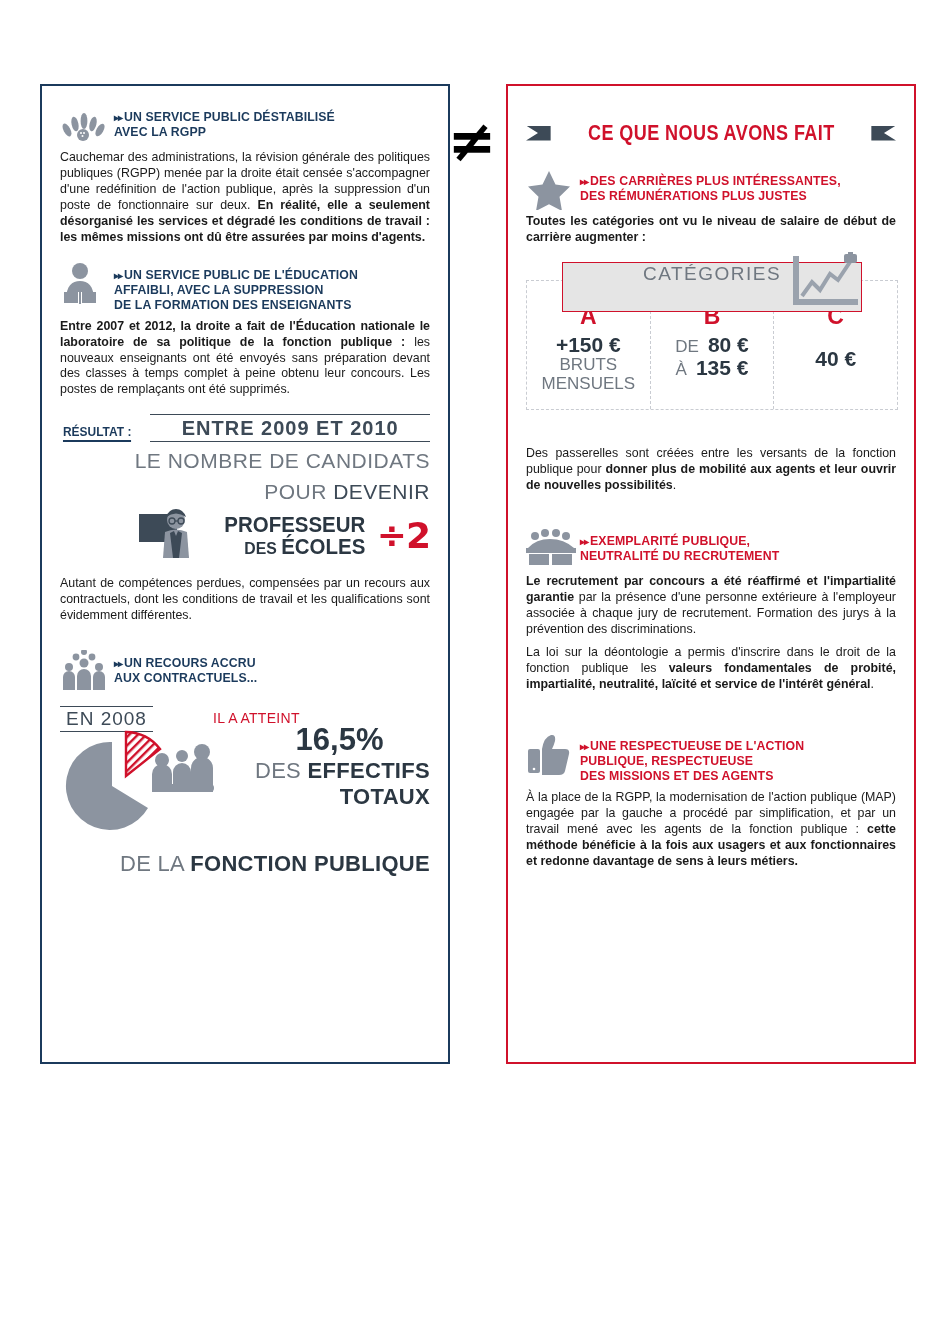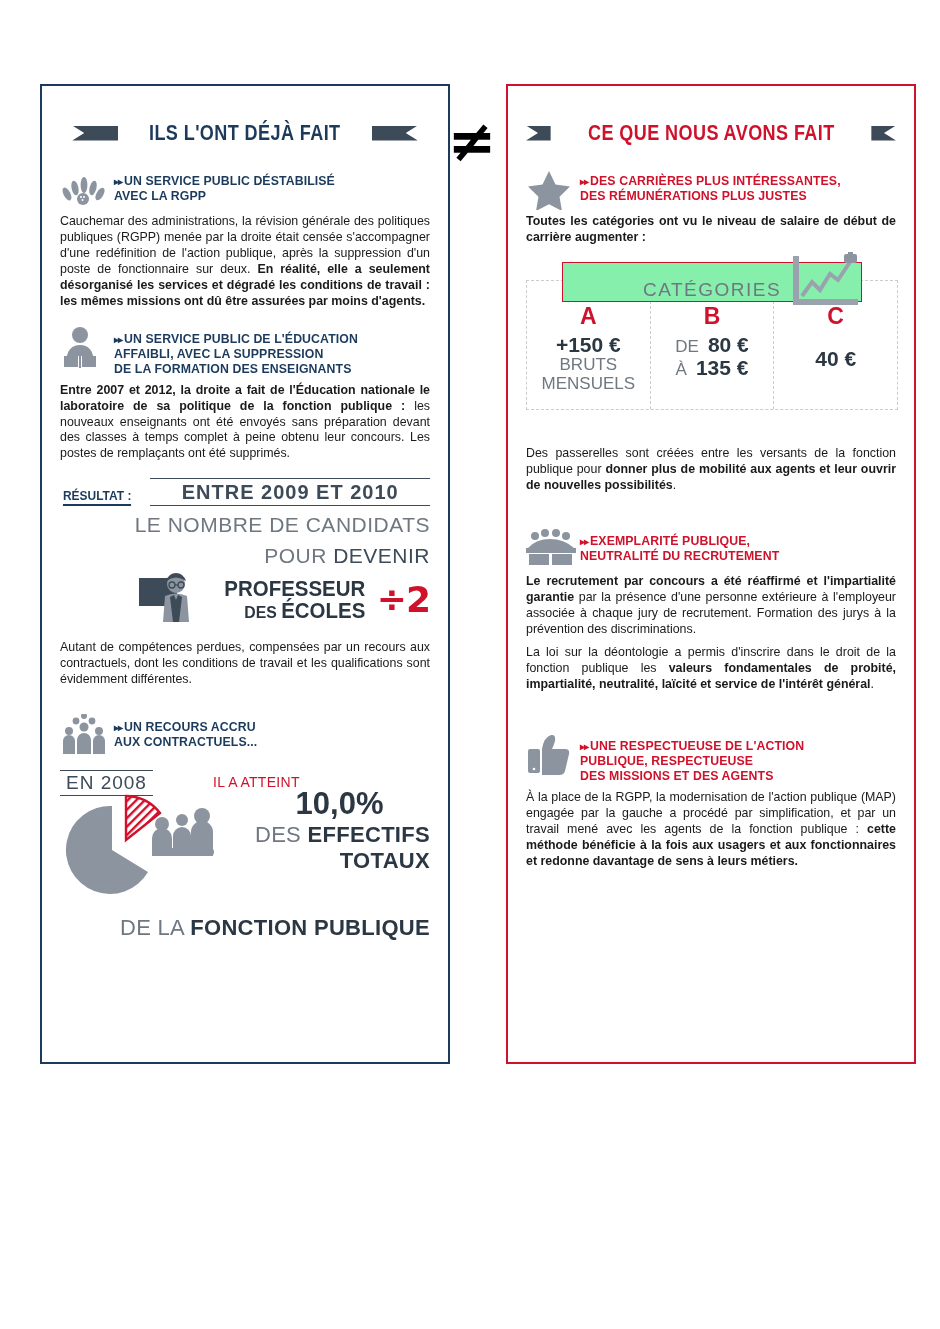--- a/index.html
+++ b/index.html
@@ -151,23 +151,23 @@
   .pie-lines { text-align: right; margin-top: -4px; }
   .pie-line {
     font-size: 22px; color: #6f7780; letter-spacing: 0.3px;
     font-family: "Liberation Sans Narrow", "Liberation Sans", sans-serif;
   }
   .pie-line b { color: #2b3742; font-weight: bold; }
 
   
   .cat-wrap { position: relative; margin: 14px 0 16px 0; height: 150px; }
   .cat-head {
-    position: absolute; left: 36px; top: 0; width: 300px; height: 40px;
-    border: 1.5px solid #d0112b; background: #86efac; z-index: 3;
-    display: flex; align-items: flex-end; justify-content: center;
+    position: absolute; left: 36px; top: 0; width: 300px; height: 50px;
+    border: 1.5px solid #d0112b; background: #e5e5e5; z-index: 3;
+    display: flex; align-items: flex-start; justify-content: center;
   }
   .cat-head span {
     font-size: 19px; color: #6f7780; letter-spacing: 1.5px;
     font-family: "Liberation Sans Narrow", "Liberation Sans", sans-serif;
   }
   .cat-chart { position: absolute; left: 262px; top: -10px; z-index: 4; }
   .cat-grid {
     position: absolute; left: 0; top: 18px; width: 372px; height: 130px;
     border: 1px dashed #c9ccd2; display: flex; background: #ffffff;
   }
@@ -186,25 +186,20 @@
   .cat-val-inline { display: flex; align-items: baseline; justify-content: center; gap: 9px; }
 </style>
 </head>
 <body>
 
 <div class="page">
 
   <div class="panel panel-left">
     <div class="panel-inner">
 
-      <div class="ribbon">
-        <div class="ribbon-flag left"></div>
-        <div class="ribbon-text navy">ILS L'ONT DÉJÀ FAIT</div>
-        <div class="ribbon-flag right"></div>
-      </div>
 
       <div class="section">
         <div class="sec-head">
           <div class="sec-icon">
             <svg width="46" height="40" viewBox="0 0 46 40">
               <g class="g2">
                 <ellipse cx="7" cy="26" rx="3.4" ry="7" transform="rotate(-28 7 26)"></ellipse>
                 <ellipse cx="15" cy="20" rx="3.4" ry="7.5" transform="rotate(-12 15 20)"></ellipse>
                 <ellipse cx="24" cy="17" rx="3.4" ry="8"></ellipse>
                 <ellipse cx="33" cy="20" rx="3.4" ry="7.5" transform="rotate(14 33 20)"></ellipse>
@@ -328,21 +323,21 @@
                 <circle cx="30" cy="8" r="6"></circle>
                   <path d="M21 44 v-20 a9 9 0 0 1 18 0 v20 z"></path>
                 <circle cx="50" cy="4" r="8"></circle>
                   <path d="M39 44 v-24 a11 11 0 0 1 22 0 v24 z"></path>
                 <rect x="0" y="36" width="62" height="8" rx="4"></rect>
               </g>
             </svg>
           </div>
           <div class="pie-lines">
             <div style="text-align:center;">
-              <span class="pct">10,0</span><span class="pct sym">%</span>
+              <span class="pct">16,5</span><span class="pct sym">%</span>
             </div>
             <div class="pie-line"><span>DES </span><b>EFFECTIFS TOTAUX</b></div>
           </div>
         </div>
         <div class="pie-line" style="text-align:right; margin-top:16px;"><span>DE LA </span><b>FONCTION PUBLIQUE</b></div>
       </div>
 
     </div>
   </div>
 

